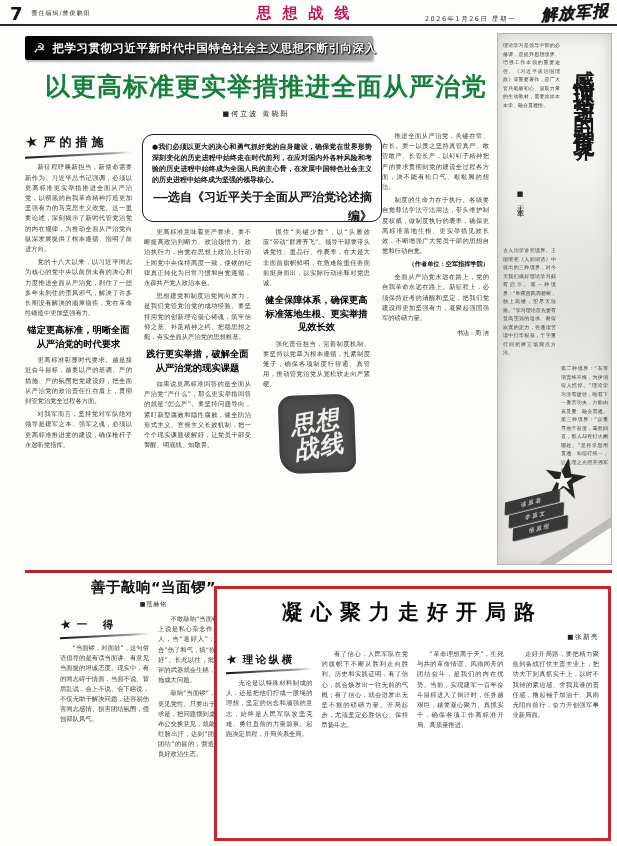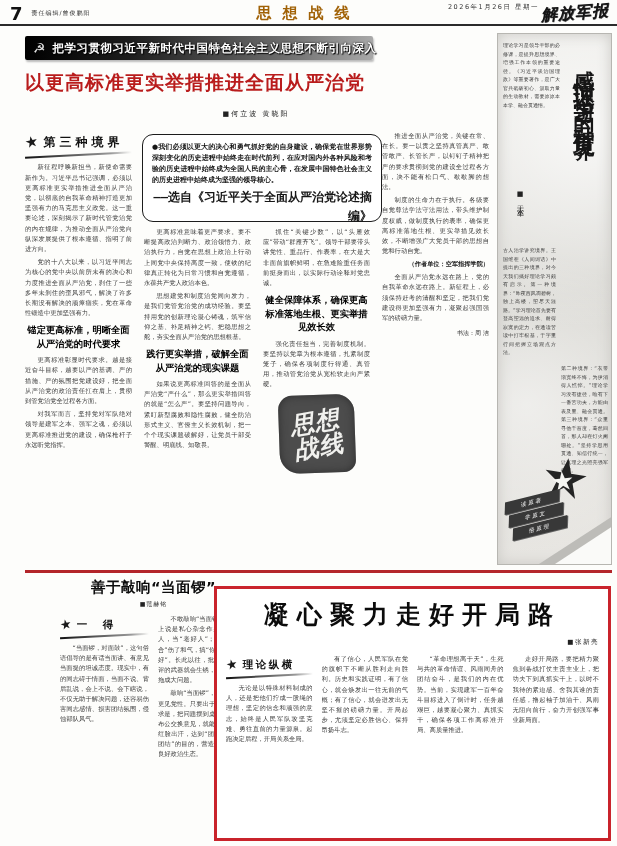--- a/index.html
+++ b/index.html
@@ -11,45 +11,45 @@
   }
   
   .header {
     position:absolute; top:0; left:0; width:617px; height:26px;
     border-bottom:2px solid #2b2b2b; display:flex; align-items:center; padding:2px 8px 0 10px;
   }
   .pagenum { font-size:18px; font-weight:900; color:#111; }
   .editor  { font-size:6px; color:#333; margin-left:9px; letter-spacing:1px; }
   .section-title {
     position:absolute; left:50%; transform:translateX(-50%);
-    font-size:15px; font-weight:900; letter-spacing:11px; color:#a16207; white-space:nowrap;font-family:Liberation Serif, serif;
-  }
-  .hdr-right { margin-left:auto; display:flex; align-items:flex-start; gap:2px; }
+    font-size:15px; font-weight:900; letter-spacing:11px; color:#be185d; white-space:nowrap;font-family:Liberation Serif, serif;
+  }
+  .hdr-right { margin-left:auto; display:flex; align-items:flex-end; gap:25px; }
   .date { font-size:6.5px; color:#333; letter-spacing:1.5px; }
   .masthead {
     font-family:"DejaVu Serif", serif; font-style:italic; font-weight:900;
     font-size:16px; color:#141414; transform:rotate(-4deg); letter-spacing:1px;
     text-shadow:0.5px 0.5px 0 #555;
   }
   
   .banner {
     position:absolute; left:25px; top:36px; width:348px; height:24px;
     background:linear-gradient(90deg,#000 0%,#1d1d1d 30%,#6e6e6e 75%,#a9a9a9 100%);
     border-radius:2px; display:flex; align-items:center; gap:7px; padding:0 8px;
     box-shadow:1px 2px 2px #bbb;
   }
   .banner .emblem { font-size:14px; color:#e3e3e3; line-height:1; }
   .banner .btxt {
     color:#fff; font-weight:900; font-size:11.5px; letter-spacing:0.5px; white-space:nowrap;
     text-shadow:1px 1px 1px #000, 0 0 2px #000;
   }
   
   .headline {
-    position:absolute; left:25px; top:70px; width:462px; text-align:left;
-    font-size:19px; font-weight:900; color:#b91c1c; letter-spacing:1px; white-space:nowrap;
+    position:absolute; left:25px; top:70px; width:462px; text-align:right;
+    font-size:25px; font-weight:900; color:#15803d; letter-spacing:1px; white-space:nowrap;
   }
   .byline-main { position:absolute; left:25px; top:109px; width:462px; text-align:center; font-size:7px; color:#222; letter-spacing:2px; }
   
   .quote-box {
     position:absolute; left:142px; top:134px; width:240px; height:88px; z-index:6;
     border:1.6px solid #1c1c1c; border-radius:11px; background:#fff; padding:7px 9px 12px;
     font-size:7px; line-height:1.55; font-weight:700; color:#161616; text-align:justify;
   }
   .quote-attr { text-align:right; font-size:12px; font-weight:900; margin-top:4px;font-family:Liberation Mono, monospace; }
   
@@ -120,21 +120,21 @@
   .red-rule { position:absolute; left:25px; top:570px; width:587px; height:2.5px; background:#b3252a; }
   .bl-article { position:absolute; left:25px; top:578px; width:187px; height:262px;margin-left:35px; }
   .bl-title { text-align:center; font-size:14.5px; font-weight:900; color:#0c0c0c; letter-spacing:0.5px; white-space:nowrap; }
   .bl-byline { text-align:center; font-size:6px; color:#222; margin:3px 0 5px; letter-spacing:1px; }
   .bl-cols { display:flex; gap:9px; }
   .bl-col { width:89px; height:212px; overflow:hidden; }
   .red-box {
     position:absolute; left:214px; top:586px; width:397px; height:255px;
     border:3px solid #c9232b; background:#fff; padding:6px 9px 4px;
   }
-  .br-title { text-align:center; font-size:25px; font-weight:900; color:#0b0b0b; letter-spacing:8px; margin-top:3px; white-space:nowrap; }
+  .br-title { text-align:center; font-size:21px; font-weight:900; color:#0b0b0b; letter-spacing:8px; margin-top:3px; white-space:nowrap; }
   .br-byline { text-align:right; font-size:6.5px; color:#222; margin:7px 0 7px; letter-spacing:1.5px; }
   .br-cols { display:flex; gap:9px; height:168px; overflow:hidden; }
   .br-col { flex:1; overflow:hidden; }
 </style>
 </head>
 <body>
 
 <div class="page">
 
   <div class="header">
@@ -158,21 +158,21 @@
   <div class="quote-box">
     <span>●我们必须以更大的决心和勇气抓好党的自身建设，确保党在世界形势深刻变化的历史进程中始终走在时代前列，在应对国内外各种风险和考验的历史进程中始终成为全国人民的主心骨，在发展中国特色社会主义的历史进程中始终成为坚强的领导核心。</span>
     <div class="quote-attr">——选自《习近平关于全面从严治党论述摘编》</div>
   </div>
 
   <div class="main-cols">
     <div class="col tiny">
       <div class="starlabel">
         <div class="row">
           <span class="star">★</span>
-          <span class="txt">第三种境界</span>
+          <span class="txt">严的措施</span>
         </div>
         <div class="swoosh"></div>
       </div>
       <p>新征程呼唤新担当，新使命需要新作为。习近平总书记强调，必须以更高标准更实举措推进全面从严治党，以彻底的自我革命精神打造更加坚强有力的马克思主义政党。这一重要论述，深刻揭示了新时代管党治党的内在规律，为推动全面从严治党向纵深发展提供了根本遵循、指明了前进方向。</p>
       <p>党的十八大以来，以习近平同志为核心的党中央以前所未有的决心和力度推进全面从严治党，刹住了一些多年未刹住的歪风邪气，解决了许多长期没有解决的顽瘴痼疾，党在革命性锻造中更加坚强有力。</p>
       <div class="subhead">锚定更高标准，明晰全面从严治党的时代要求</div>
       <p>更高标准彰显时代要求。越是接近奋斗目标，越要以严的基调、严的措施、严的氛围把党建设好，把全面从严治党的政治责任扛在肩上，贯彻到管党治党全过程各方面。</p>
       <p>对我军而言，坚持党对军队绝对领导是建军之本、强军之魂，必须以更高标准推进党的建设，确保枪杆子永远听党指挥。</p>
     </div>
     <div class="col tiny">

